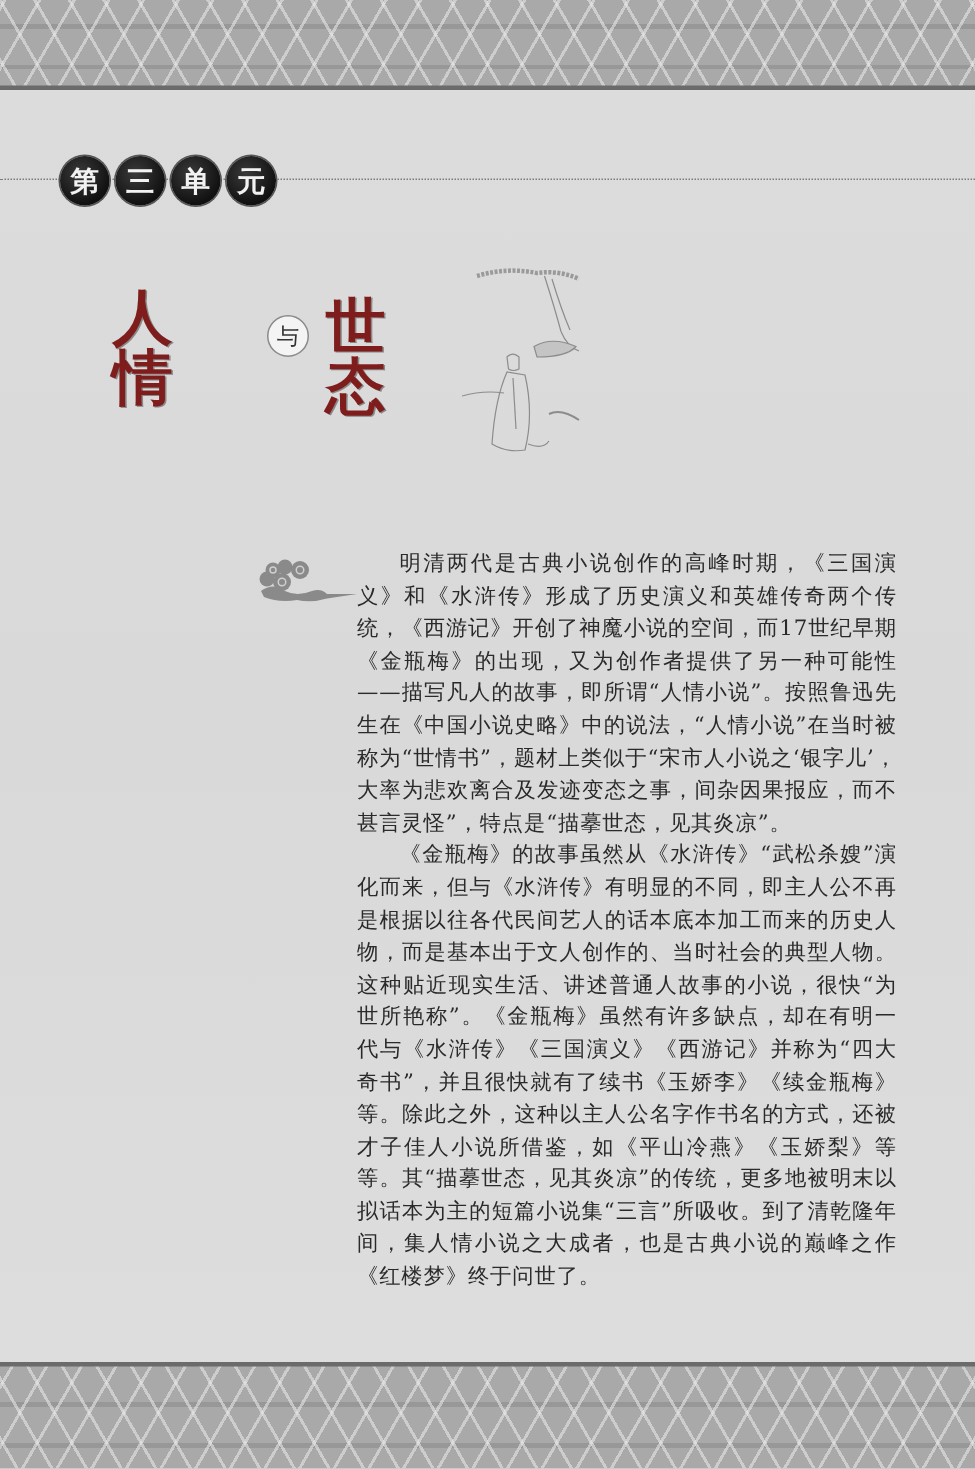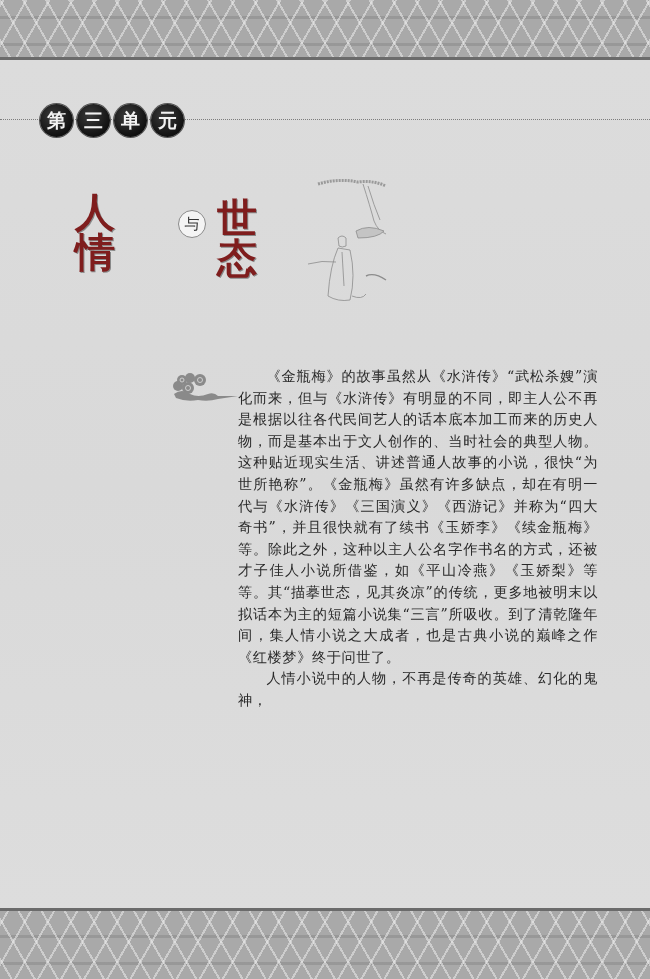--- a/index.html
+++ b/index.html
@@ -108,17 +108,17 @@
     <path d="M6 22 Q14 16 22 22 Q30 26 40 22 Q46 20 50 24 L70 24 L50 27 Q40 30 30 28 Q18 30 8 26 Z"></path>
   </g>
   <g fill="none" stroke="#cfcfcf" stroke-width="1">
     <circle cx="14" cy="8" r="2"></circle>
       <circle cx="32" cy="8" r="2.5"></circle>
       <circle cx="20" cy="16" r="2.5"></circle>
   </g>
 </svg>
 
 <div class="text">
+  <p>明清两代是古典小说创作的高峰时期，《三国演义》和《水浒传》形成了历史演义和英雄传奇两个传统，《西游记》开创了神魔小说的空间，而17世纪早期《金瓶梅》的出现，又为创作者提供了另一种可能性——描写凡人的故事，即所谓“人情小说”。按照鲁迅先生在《中国小说史略》中的说法，“人情小说”在当时被称为“世情书”，题材上类似于“宋市人小说之‘银字儿’，大率为悲欢离合及发迹变态之事，间杂因果报应，而不甚言灵怪”，特点是“描摹世态，见其炎凉”。</p>
   <p>《金瓶梅》的故事虽然从《水浒传》“武松杀嫂”演化而来，但与《水浒传》有明显的不同，即主人公不再是根据以往各代民间艺人的话本底本加工而来的历史人物，而是基本出于文人创作的、当时社会的典型人物。这种贴近现实生活、讲述普通人故事的小说，很快“为世所艳称”。《金瓶梅》虽然有许多缺点，却在有明一代与《水浒传》《三国演义》《西游记》并称为“四大奇书”，并且很快就有了续书《玉娇李》《续金瓶梅》等。除此之外，这种以主人公名字作书名的方式，还被才子佳人小说所借鉴，如《平山冷燕》《玉娇梨》等等。其“描摹世态，见其炎凉”的传统，更多地被明末以拟话本为主的短篇小说集“三言”所吸收。到了清乾隆年间，集人情小说之大成者，也是古典小说的巅峰之作《红楼梦》终于问世了。</p>
-  <p>人情小说中的人物，不再是传奇的英雄、幻化的鬼神，</p>
 </div>
 
 <div class="border-band border-bottom"></div>
 
 </body></html>

